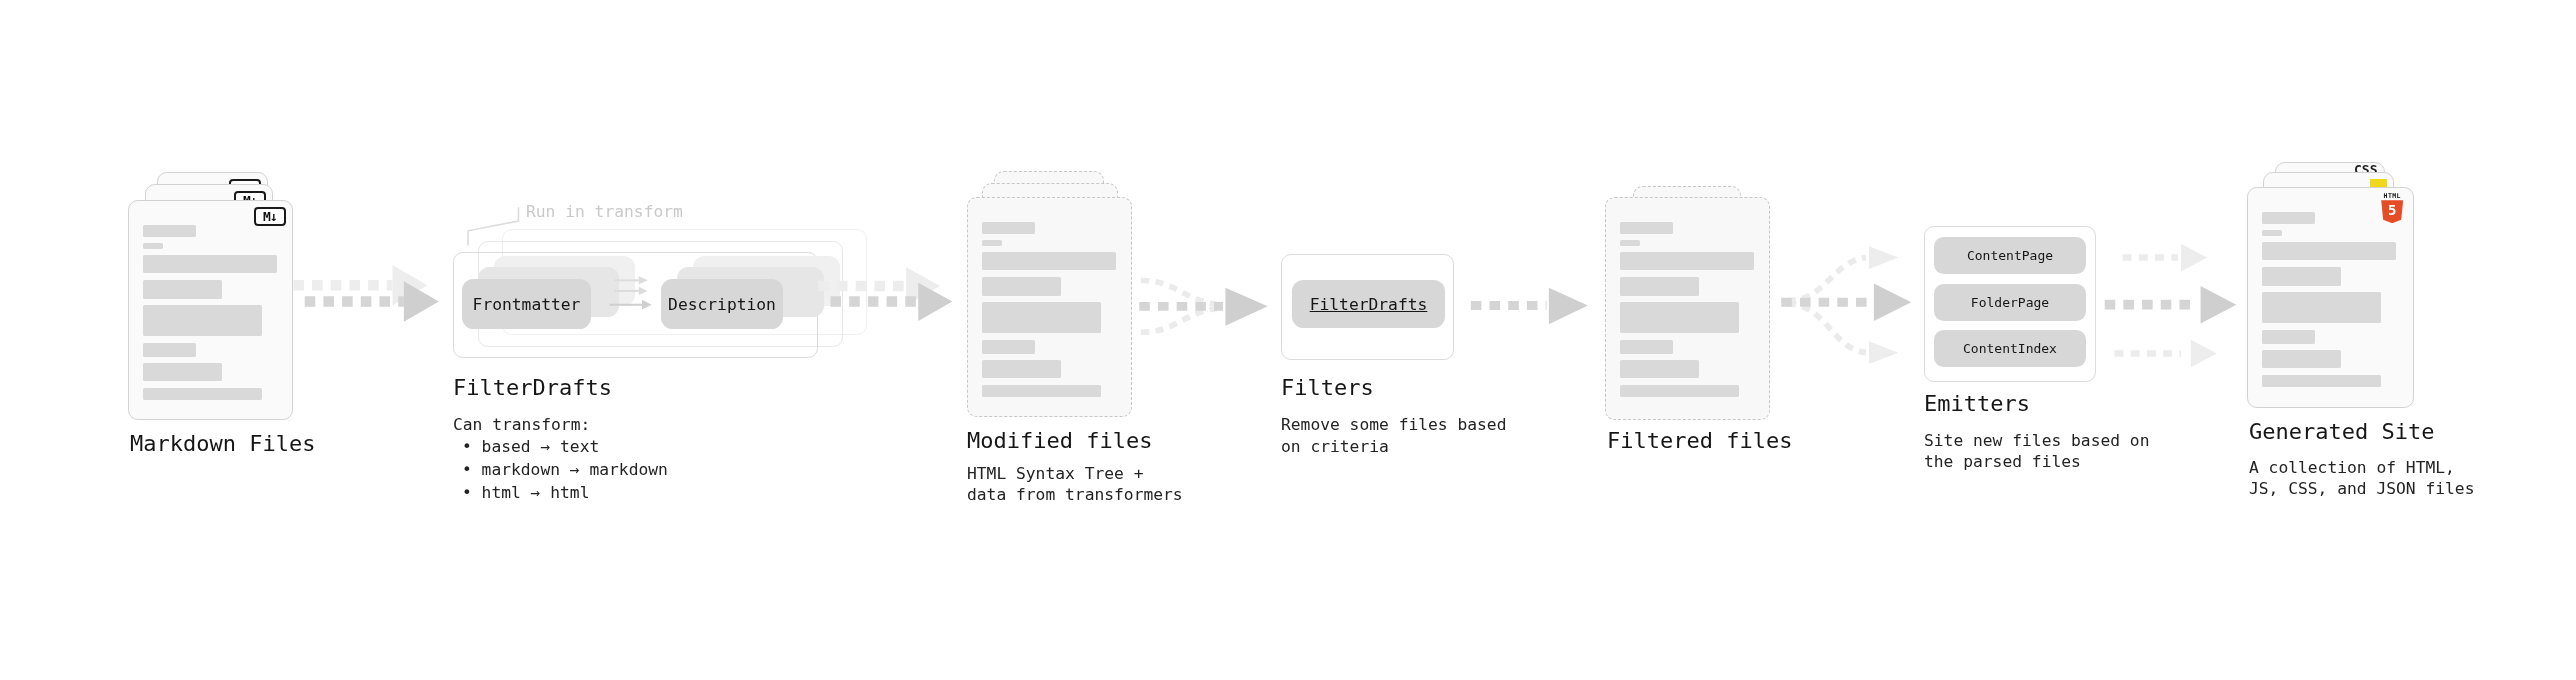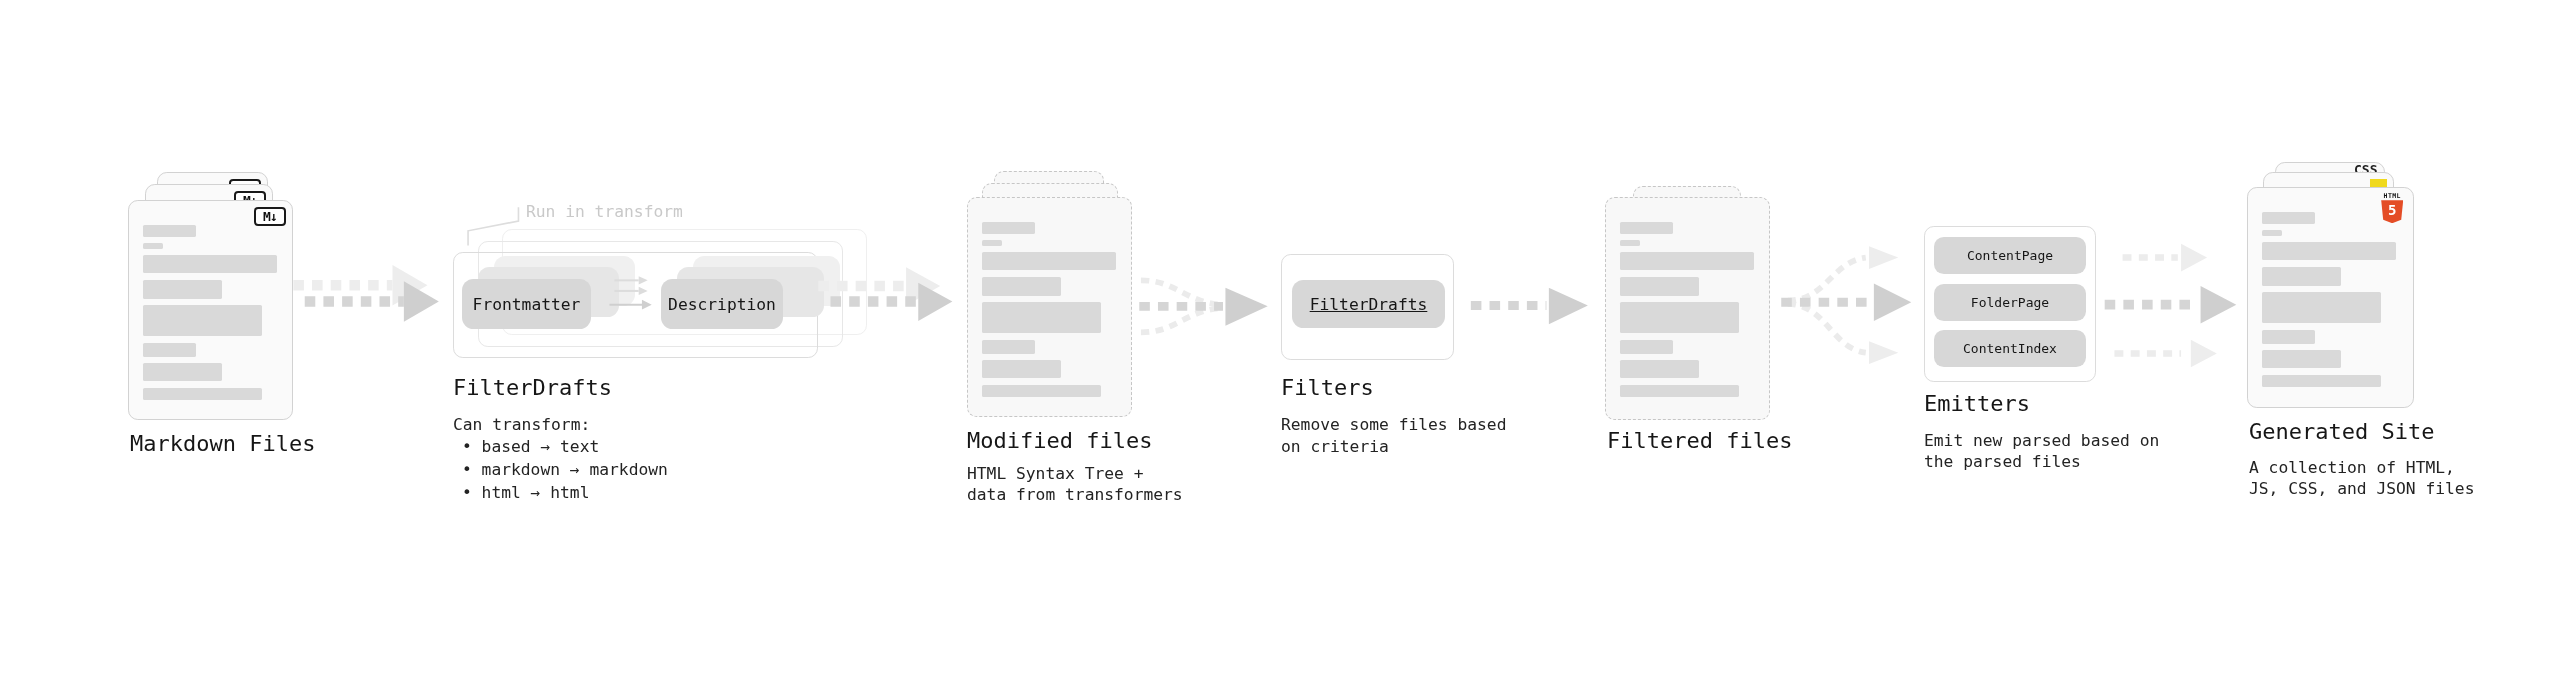--- a/index.html
+++ b/index.html
@@ -158,21 +158,21 @@
     <div class="h" style="left:1607px;top:428px;">Filtered files</div>
   </div>
 
   
   <div class="group">
     <div class="obox" style="left:1924px;top:226px;width:172px;height:156px;"></div>
     <div class="btn sm" style="left:1934px;top:237px;width:152px;height:37px;">ContentPage</div>
     <div class="btn sm" style="left:1934px;top:284px;width:152px;height:37px;">FolderPage</div>
     <div class="btn sm" style="left:1934px;top:330px;width:152px;height:37px;">ContentIndex</div>
     <div class="h" style="left:1924px;top:391px;text-align:center;">Emitters</div>
-    <div class="sub" style="left:1924px;top:430px;">Emit new parsed based on</div>
+    <div class="sub" style="left:1924px;top:430px;">Site new files based on</div>
     <div class="sub" style="left:1924px;top:451px;">the parsed files</div>
   </div>
 
   
   <div class="group">
     <div class="card" style="left:2275px;top:162px;width:110px;height:57px;">
       <div class="cssb">
         <div class="word">CSS</div>
         <div class="ubar"></div>
       </div>

